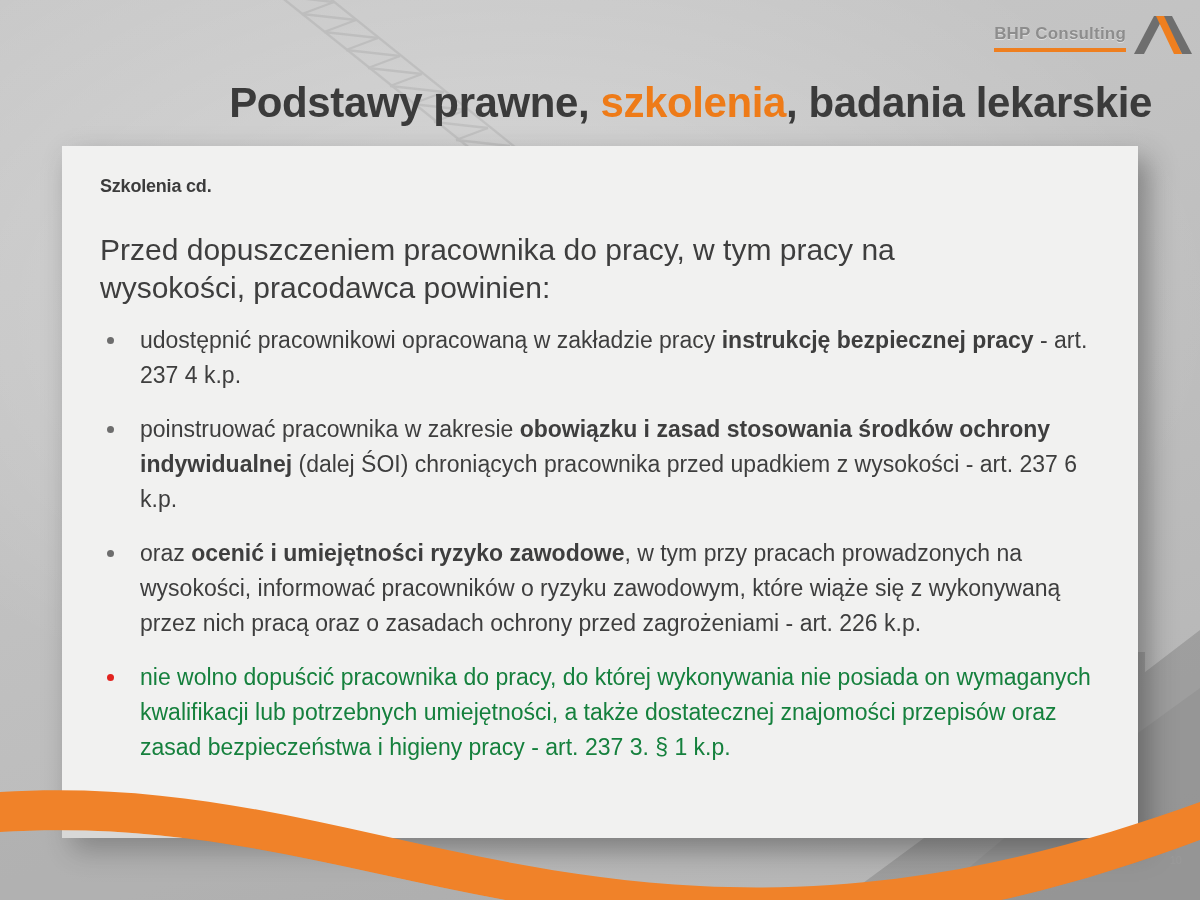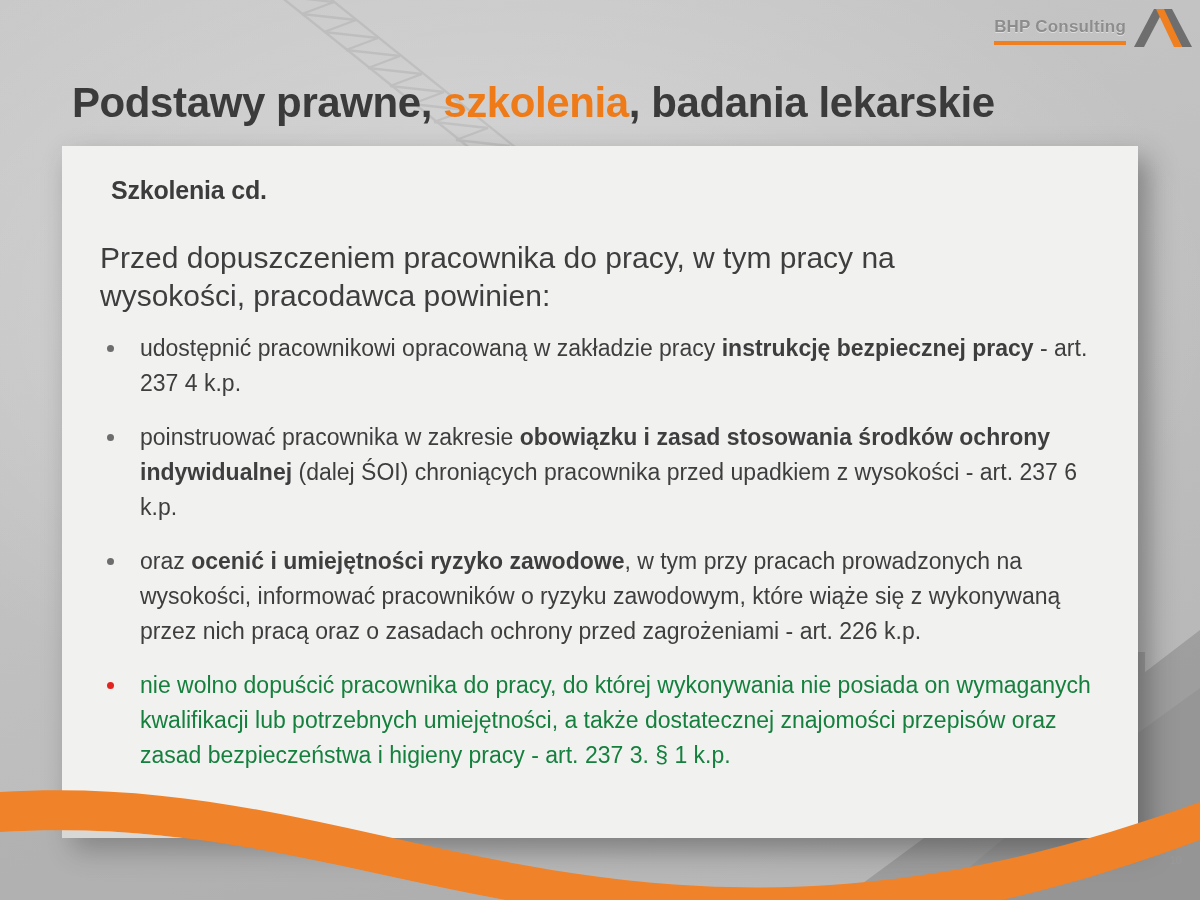--- a/index.html
+++ b/index.html
@@ -51,21 +51,21 @@
     right: 0;
     bottom: 0;
     width: 420px;
     height: 330px;
     opacity: 0.55;
   }
 
   
   .logo {
     position: absolute;
-    top: 4px;
+    top: 11px;
     right: 6px;
     display: flex;
     align-items: flex-end;
     gap: 6px;
     height: 44px;
   }
   .logo-textwrap {
     display: flex;
     flex-direction: column;
     align-items: stretch;
@@ -92,42 +92,43 @@
     position: absolute;
     left: 72px;
     top: 50px;
     width: 1080px;
     font-size: 42px;
     font-weight: bold;
     line-height: 50px;
     color: #3b3b3b;
     letter-spacing: -0.4px;
     white-space: nowrap;
+    text-align: right;
   }
   .title .accent { color: #ee7b18; }
 
   
   .card {
     position: absolute;
     left: 62px;
     top: 146px;
     width: 1076px;
     height: 692px;
     background: #f1f1f0;
     box-shadow: 10px 12px 26px rgba(40,40,40,0.42);
   }
   .card-inner {
     padding: 30px 34px 0 38px;
   }
 
   .card-heading {
-    font-size: 25px;
+    font-size: 18px;
     font-weight: bold;
     color: #3c3c3c;
-    margin: 0 0 34px 11px;
+    margin: 0 0 34px 0;
     letter-spacing: -0.2px;
   }
 
   .lead {
     font-size: 30px;
     line-height: 38px;
     color: #3e3e3e;
     margin: 0 0 16px 0;
     max-width: 930px;
   }

